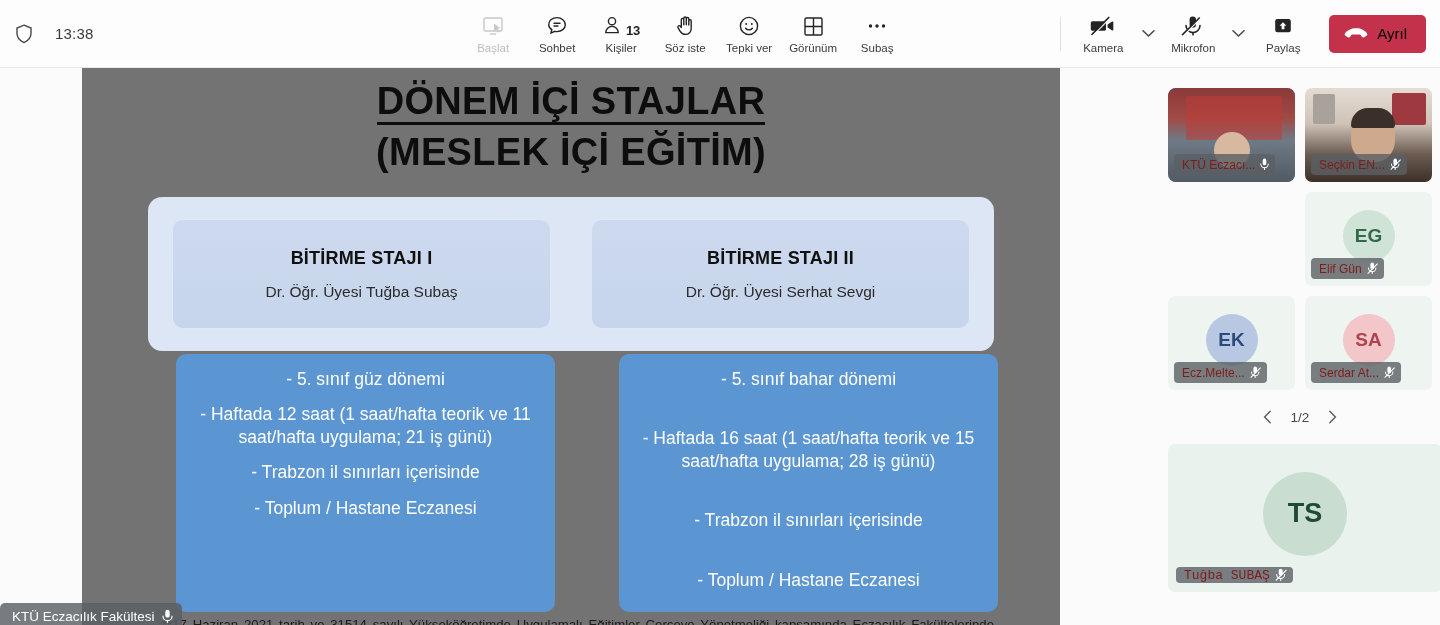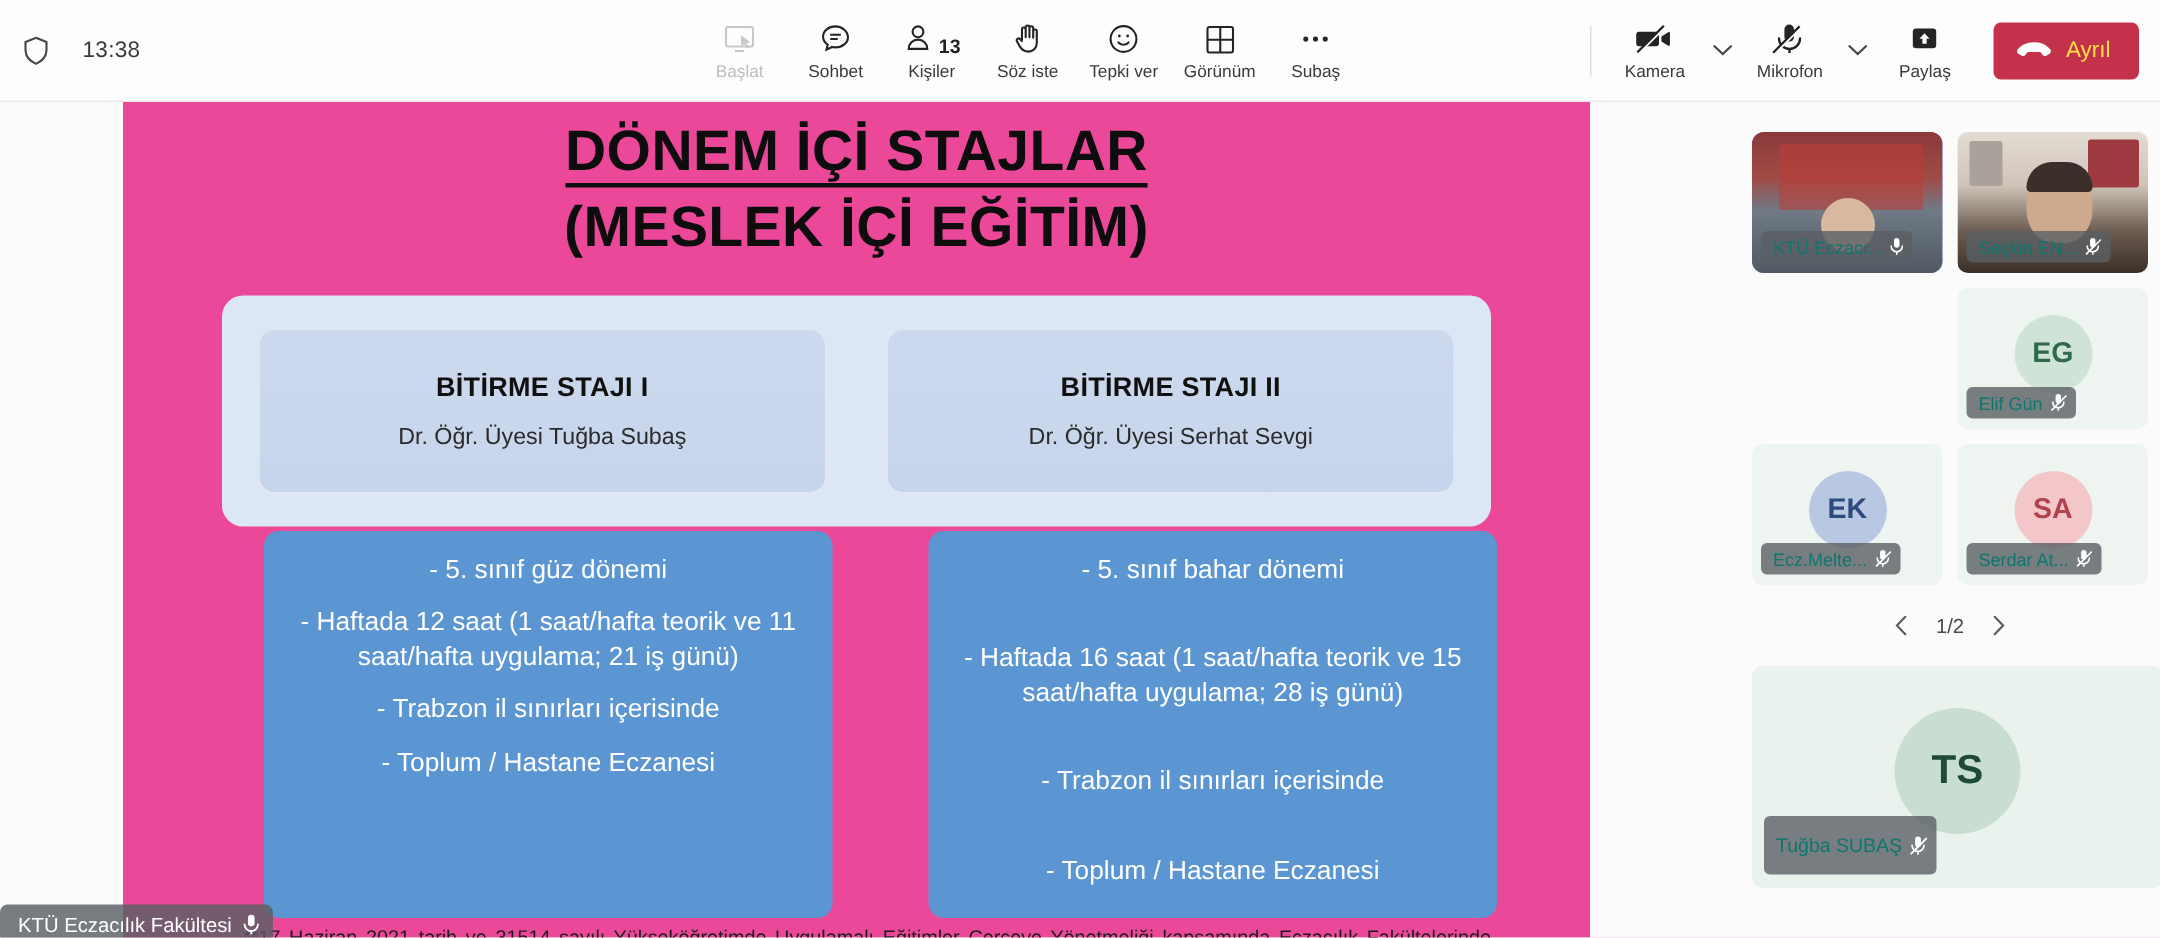--- a/index.html
+++ b/index.html
@@ -35,30 +35,30 @@
   .tbtn.disabled svg { stroke: #c8c8c8; }
   .tbtn .ico { height: 26px; display: flex; align-items: center; justify-content: center; }
   .badge-count {
     font-size: 13px; font-weight: 700; color: #222; margin-left: 2px;
   }
   .vdiv { width: 1px; height: 34px; background: #e0e0e0; margin: 0 10px; }
   #topbar-right { display: flex; align-items: center; padding-right: 14px; gap: 0px; }
   .chev { width: 26px; height: 40px; display:flex; align-items:center; justify-content:center; cursor:pointer; border-radius:3px;}
   #leave-btn {
     display: flex; align-items: center; gap: 9px;
-    background: #c4314b; color: #fde047; border: none; border-radius: 5px;
+    background: #c4314b; color: #000000; border: none; border-radius: 5px;
     height: 38px; padding: 0 19px 0 15px; margin-left: 14px;
     font-size: 15px; font-family: inherit; cursor: pointer;
   }
 
   
   #stage { position: absolute; left: 0; top: 68px; width: 1160px; height: 557px; background: #fbfbfb; }
   #slide {
     position: absolute; left: 82px; top: 0px; width: 978px; height: 557px;
-    background: #ec4899;
+    background: #737373;
   }
   #slide-inner { position: relative; width: 100%; height: 100%; padding: 0; }
 
   #slide-title {
     margin-top: 14px; text-align: center; color: #0d0d0d;
     font-weight: 700; line-height: 1.02;
   }
   #slide-title .l1 {
     display: inline-block; font-size: 38px; letter-spacing: .3px;
     border-bottom: 3px solid #0d0d0d; padding-bottom: 1px;
@@ -124,25 +124,25 @@
   }
   .avatar {
     position: absolute; left: 50%; top: 47%; transform: translate(-50%,-50%);
     border-radius: 50%; display: flex; align-items: center; justify-content: center;
     font-weight: 600;
   }
   .av-sm { width: 52px; height: 52px; font-size: 19px; }
   .av-lg { width: 84px; height: 84px; font-size: 27px; }
   .namechip {
     position: absolute; left: 6px; bottom: 7px; max-width: 118px;
-    background: rgba(90,95,100,.80); color: #0f766e; border-radius: 4px;
+    background: rgba(90,95,100,.80); color: #7f1d1d; border-radius: 4px;
     height: 21px; display: flex; align-items: center; gap: 5px;
     padding: 0 6px 0 8px; font-size: 12px; white-space: nowrap;
   }
-  .tile-big .namechip { left: 8px; bottom: 9px; height: 39px; font-size: 13px; max-width: 170px; }
+  .tile-big .namechip { left: 8px; bottom: 9px; height: 16px; font-size: 13px; max-width: 170px; font-family: Liberation Mono, monospace; }
   .vidbg { position: absolute; inset: 0; }
   #pager {
     display: flex; align-items: center; justify-content: center; gap: 14px;
     height: 34px; margin-top: 4px; font-size: 13.5px; color: #4a4a4a;
   }
   .pg-arrow { cursor: pointer; width: 18px; height: 18px; display:flex; align-items:center; justify-content:center; }
   svg { display: block; }
 </style>
 </head>
 <body>

